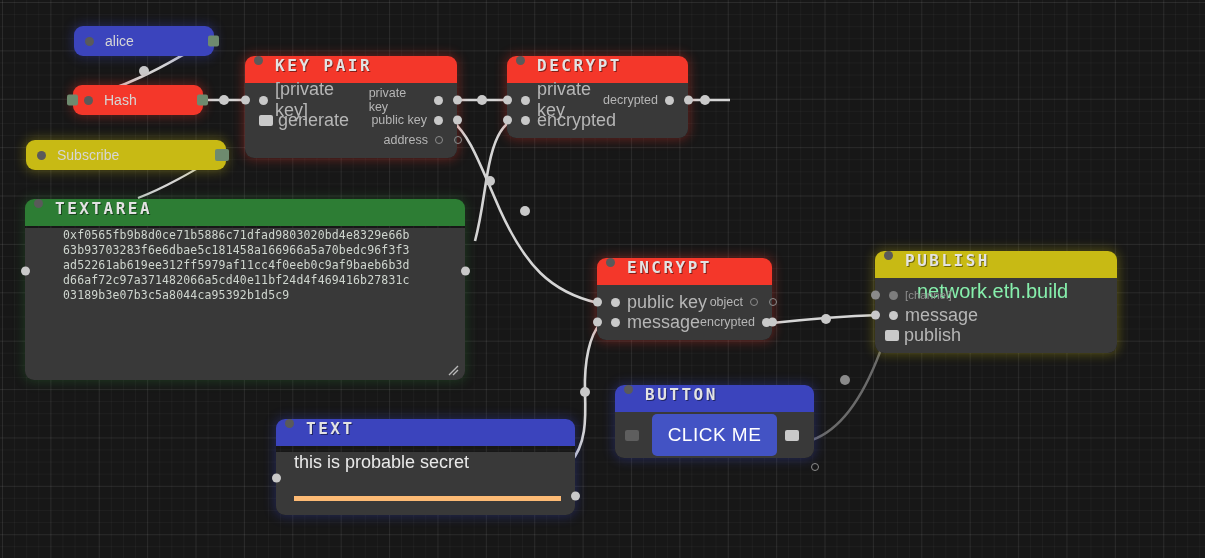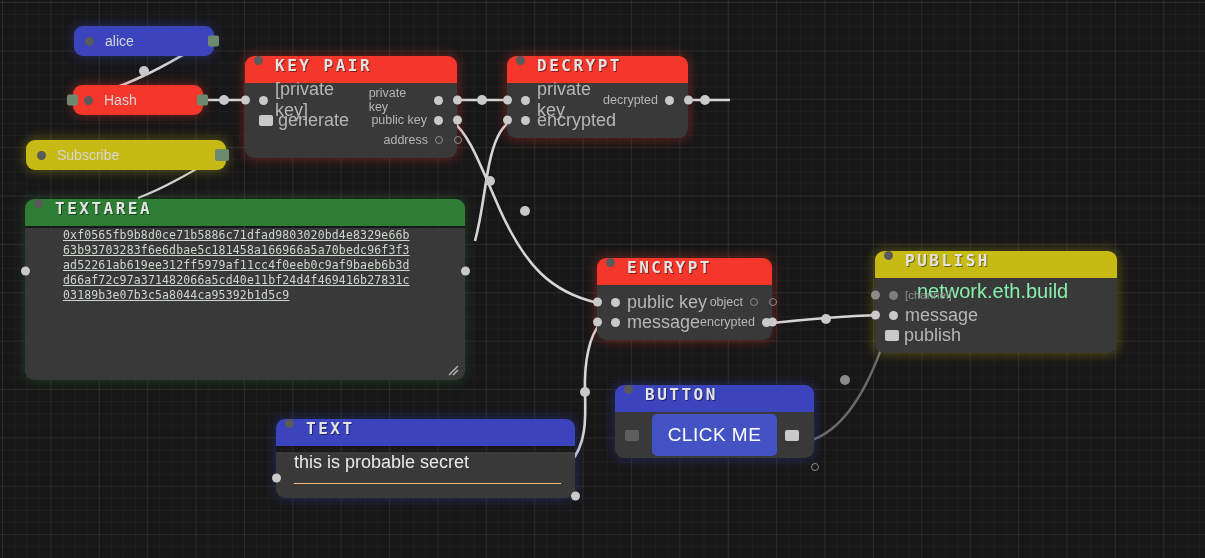--- a/index.html
+++ b/index.html
@@ -109,32 +109,31 @@
   .textarea-box {
     margin: 2px 14px 4px 38px;
     min-height: 124px;
     font-family: "DejaVu Sans Mono", monospace;
     font-size: 11.5px;
     line-height: 15px;
     color: #cfd6cf;
     letter-spacing: .15px;
     white-space: pre;
     position: relative;
-    text-decoration: underline;
   }
   .resize-grip {
     position:absolute; right:6px; bottom:4px;
     width:11px; height:11px;
   }
   .text-input {
     margin: 6px 14px 4px 18px;
     font-size: 18px;
     color: #e9e9e9;
-    padding-bottom: 10px;
-    border-bottom: 1px solid #fdba74;
+    padding-bottom: 23px;
+    border-bottom: 5px solid #fdba74;
     white-space: nowrap;
   }
   .btn-row { display:flex; align-items:center; padding: 0 10px; height:46px;border-radius:22px; }
   .big-button {
     flex: 1;
     margin: 0 8px;
     background:#4353c4;
     color:#fff;
     font-size:19px;
     letter-spacing:.5px;

